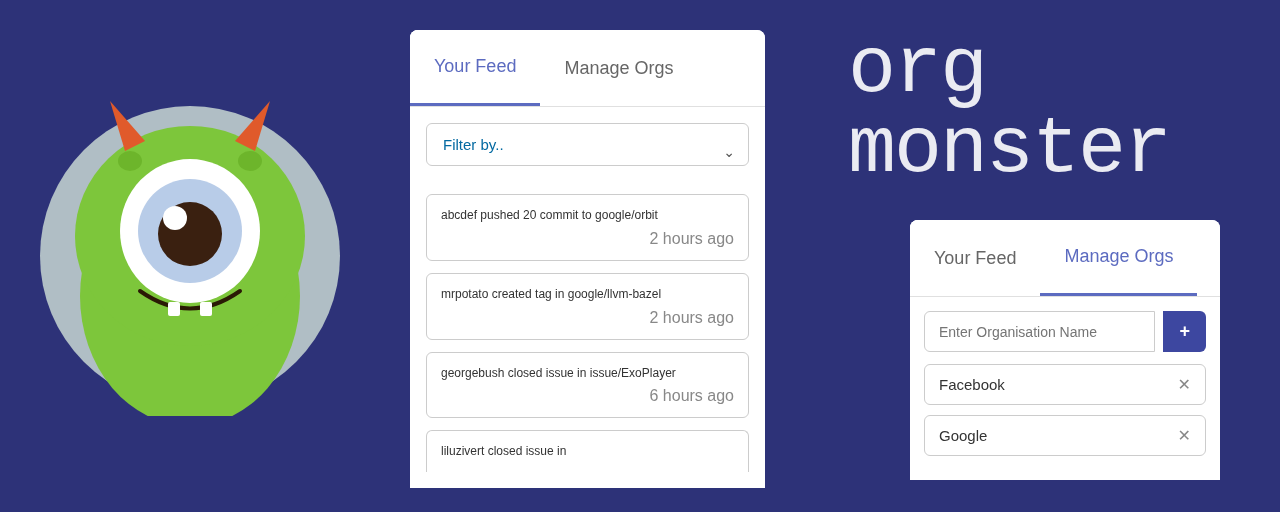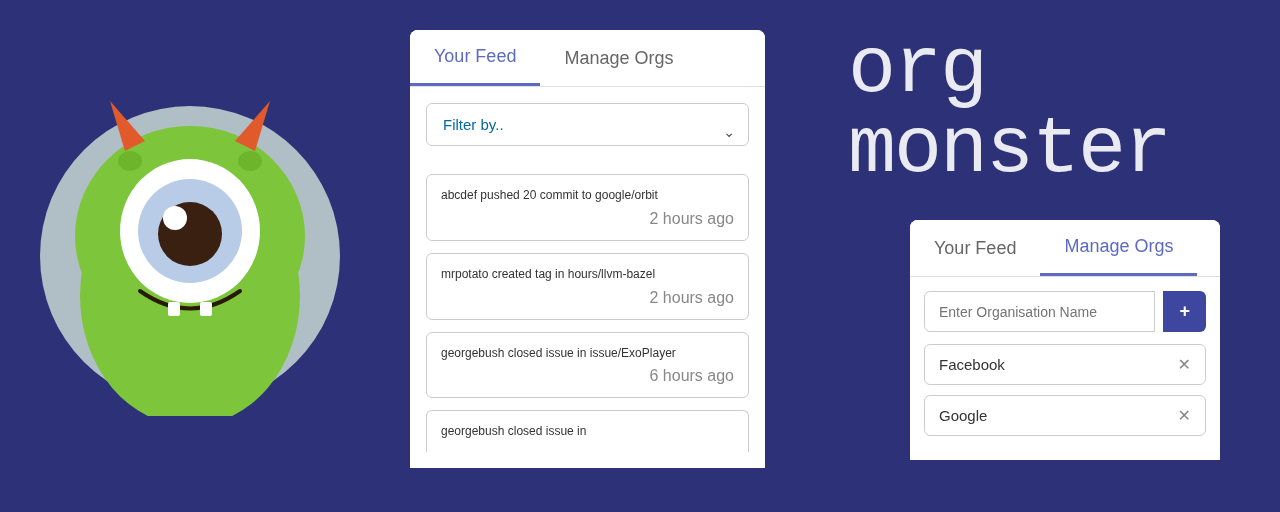--- a/index.html
+++ b/index.html
@@ -52,21 +52,21 @@
       overflow: hidden;
     }
 
     .tabs {
       display: flex;
       background: white;
       border-bottom: 1px solid #e0e0e0;
     }
 
     .tab {
-      padding: 16px 24px;
+      padding: 26px 24px;
       cursor: pointer;
       font-size: 18px;
       font-weight: 500;
       color: #666;
       background: white;
       border: none;
       outline: none;
     }
 
     .tab.active {
@@ -315,31 +315,31 @@
         </select>
         <span class="chevron-icon">⌄</span>
       </div>
 
       <div class="feed-item">
         <div class="feed-item-text">abcdef pushed 20 commit to google/orbit</div>
         <div class="feed-item-time">2 hours ago</div>
       </div>
 
       <div class="feed-item">
-        <div class="feed-item-text">mrpotato created tag in hours/llvm-bazel</div>
+        <div class="feed-item-text">mrpotato created tag in google/llvm-bazel</div>
         <div class="feed-item-time">2 hours ago</div>
       </div>
 
       <div class="feed-item">
         <div class="feed-item-text">georgebush closed issue in issue/ExoPlayer</div>
         <div class="feed-item-time">6 hours ago</div>
       </div>
 
       <div class="feed-item" style="border-bottom:none;border-radius:6px 6px 0 0;margin-bottom:0;">
-        <div class="feed-item-text">georgebush closed issue in</div>
+        <div class="feed-item-text">liluzivert closed issue in</div>
       </div>
     </div>
   </div>
 
   <div class="manage-panel">
     <div class="tabs">
       <button class="tab">Your Feed</button>
       <button class="tab active">Manage Orgs</button>
     </div>
     <div class="manage-content">

